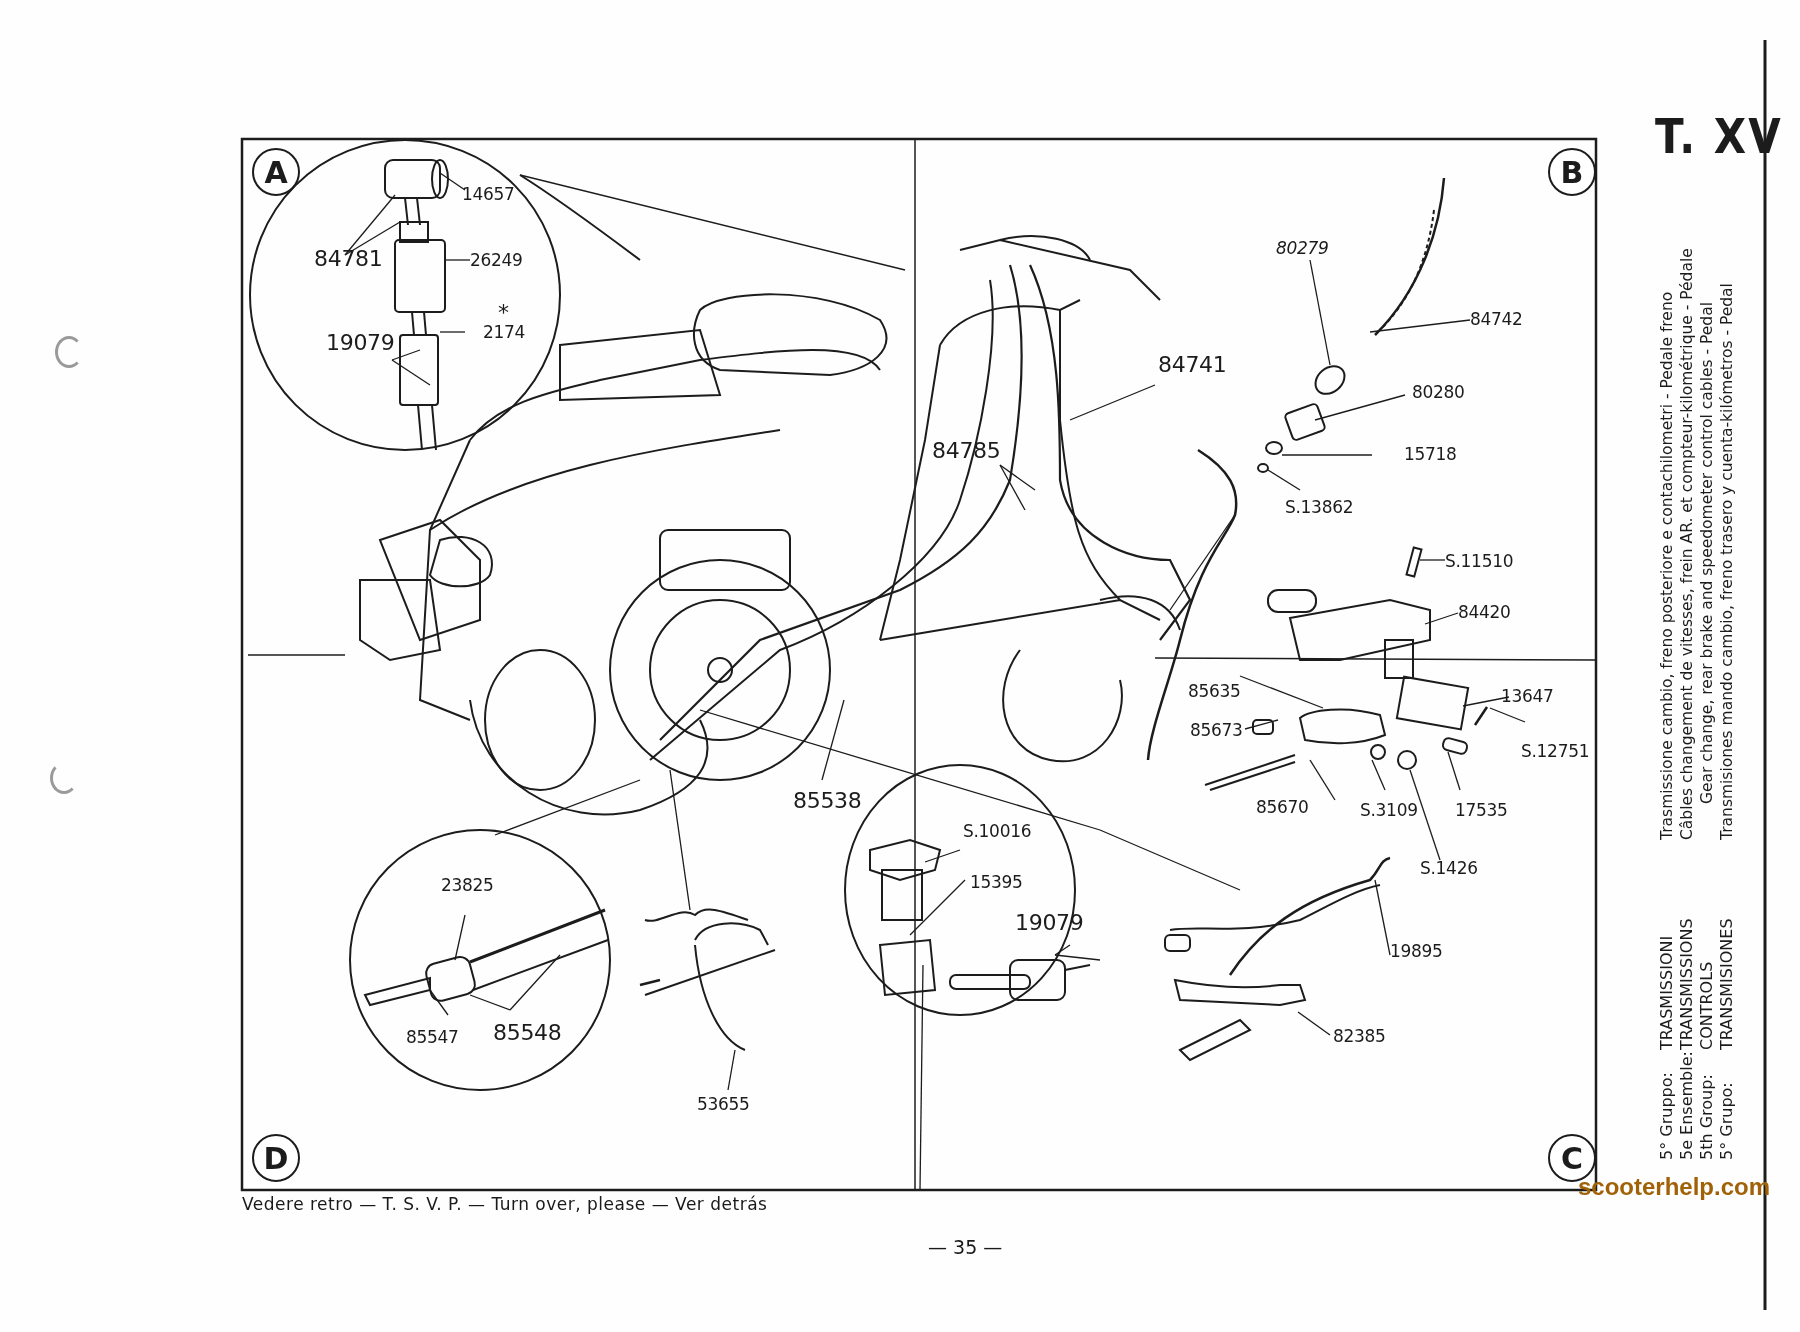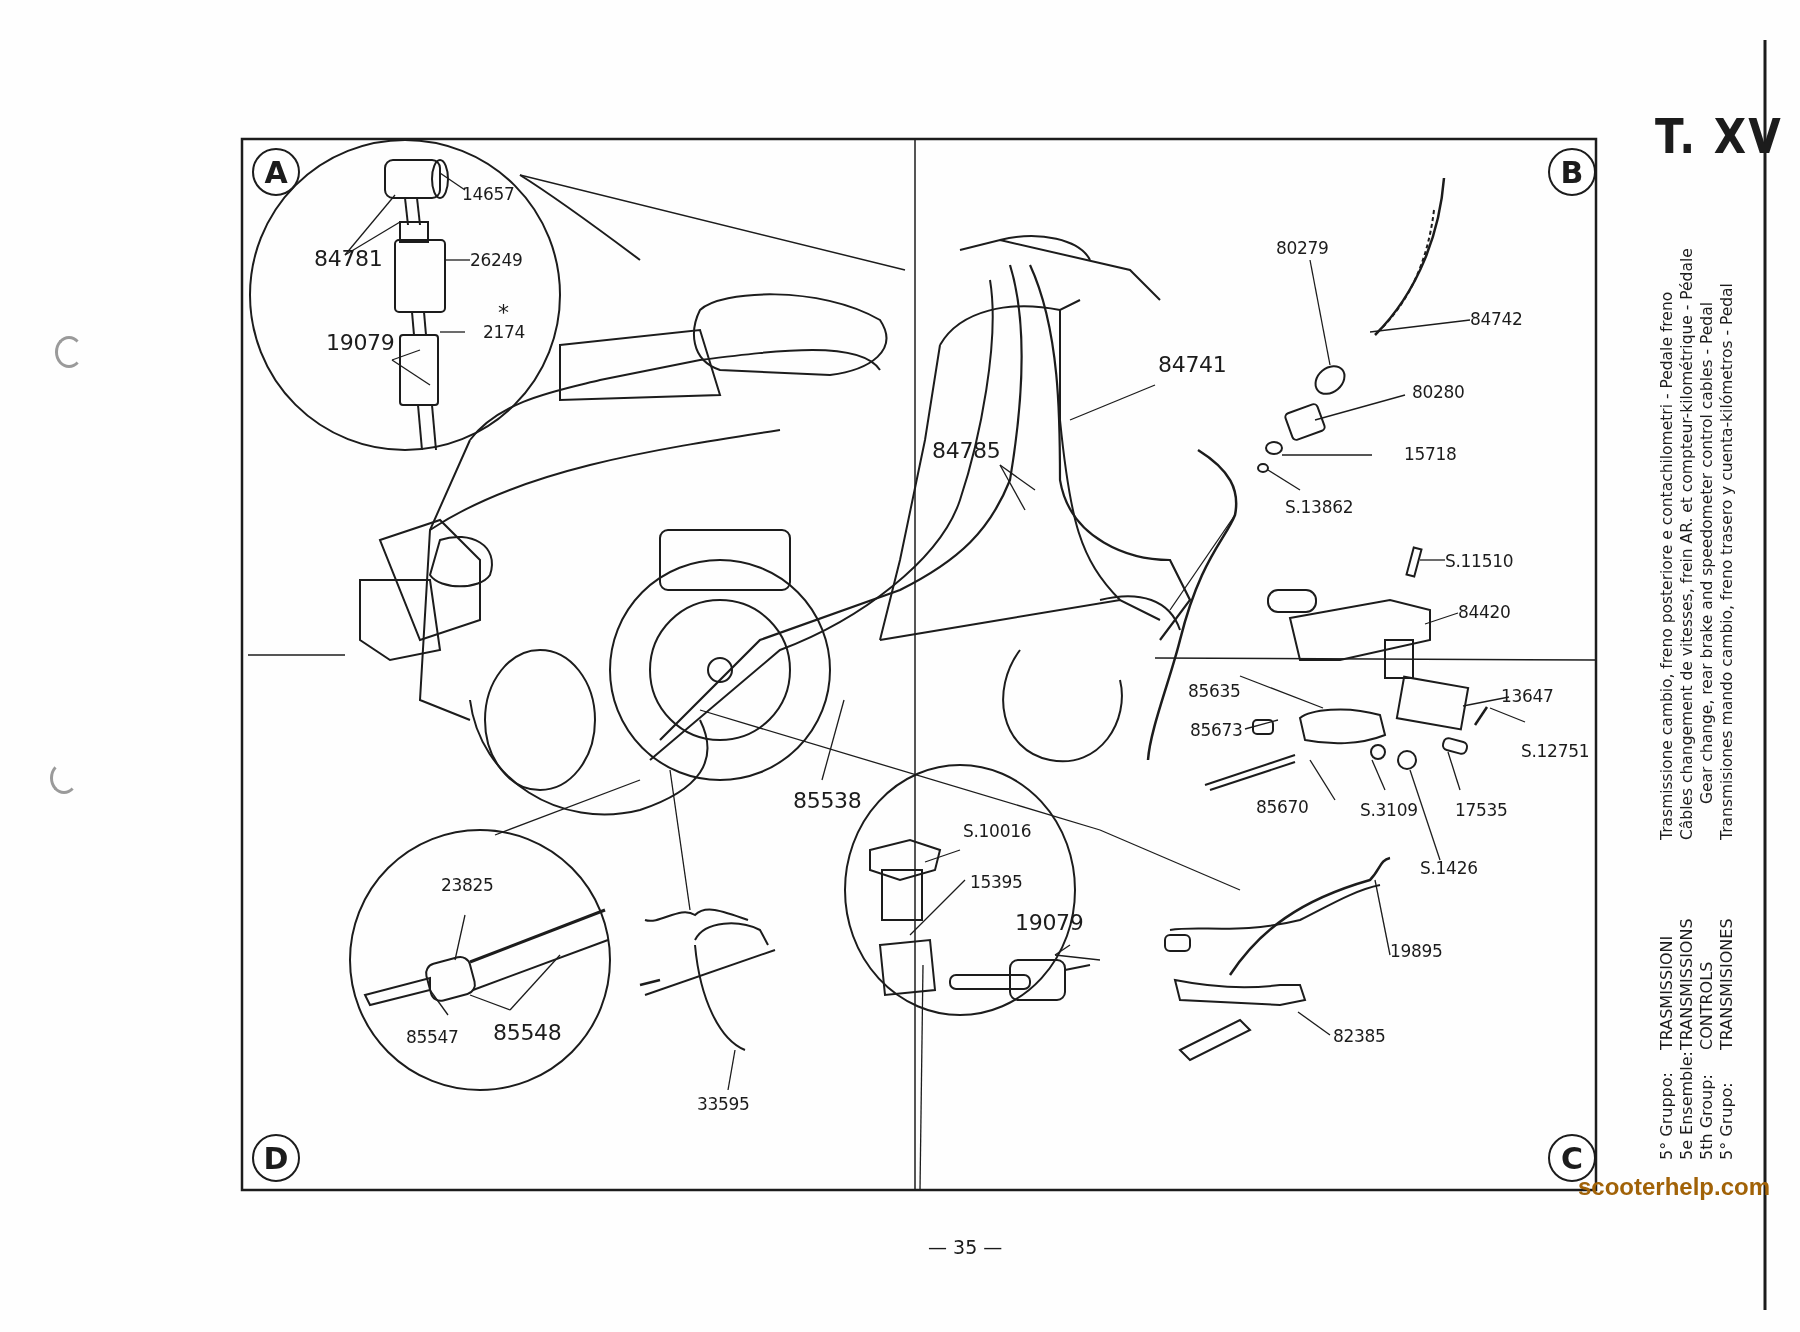--- a/index.html
+++ b/index.html
@@ -201,21 +201,21 @@
   <div class="corner" style="left:1548px;top:1134px;">C</div>
   <div class="corner" style="left:252px;top:1134px;">D</div>
 
   <span class="lbl" style="left:462px;top:184px;">14657</span>
   <span class="lbl big" style="left:314px;top:246px;">84781</span>
   <span class="lbl" style="left:470px;top:250px;">26249</span>
   <span class="lbl big" style="left:498px;top:300px;">*</span>
   <span class="lbl" style="left:483px;top:322px;">2174</span>
   <span class="lbl big" style="left:326px;top:330px;">19079</span>
 
-  <span class="lbl" style="left:1276px;top:238px;">80279</span>
+  <span class="lbl" style="left:1276px;top:238px;font-style:italic;">80279</span>
   <span class="lbl" style="left:1470px;top:309px;">84742</span>
   <span class="lbl big" style="left:1158px;top:352px;">84741</span>
   <span class="lbl" style="left:1412px;top:382px;">80280</span>
   <span class="lbl" style="left:1404px;top:444px;">15718</span>
   <span class="lbl big" style="left:932px;top:438px;">84785</span>
   <span class="lbl" style="left:1285px;top:497px;">S.13862</span>
   <span class="lbl" style="left:1445px;top:551px;">S.11510</span>
   <span class="lbl" style="left:1458px;top:602px;">84420</span>
 
   <span class="lbl" style="left:1188px;top:665px;margin-top:16px;">85635</span>
@@ -229,36 +229,37 @@
   <span class="lbl" style="left:1420px;top:858px;">S.1426</span>
   <span class="lbl" style="left:963px;top:821px;">S.10016</span>
   <span class="lbl" style="left:970px;top:872px;">15395</span>
   <span class="lbl big" style="left:1015px;top:910px;">19079</span>
   <span class="lbl" style="left:1390px;top:941px;">19895</span>
   <span class="lbl" style="left:1333px;top:1026px;">82385</span>
 
   <span class="lbl" style="left:441px;top:875px;">23825</span>
   <span class="lbl" style="left:406px;top:1027px;">85547</span>
   <span class="lbl big" style="left:493px;top:1020px;">85548</span>
-  <span class="lbl" style="left:697px;top:1094px;">33595</span>
+  <span class="lbl" style="left:697px;top:1094px;">53655</span>
 
   <div id="plate">T. XV</div>
 
   <div class="vtext" style="left:1657px;top:840px;font-size:15.5px;line-height:20px;">
     <div>Trasmissione cambio, freno posteriore e contachilometri - Pedale freno</div>
     <div>Câbles changement de vitesses, frein AR. et compteur-kilométrique - Pédale</div>
     <div style="padding-left:36px;">Gear change, rear brake and speedometer control cables - Pedal</div>
     <div>Transmisiones mando cambio, freno trasero y cuenta-kilómetros - Pedal</div>
   </div>
 
   <div class="vtext" style="left:1657px;top:1160px;font-size:16px;line-height:20px;">
     <div><span style="display:inline-block;width:110px;">5° Gruppo:</span><span>TRASMISSIONI</span></div>
     <div><span style="display:inline-block;width:110px;">5e Ensemble:</span><span>TRANSMISSIONS</span></div>
     <div><span style="display:inline-block;width:110px;">5th Group:</span><span>CONTROLS</span></div>
     <div><span style="display:inline-block;width:110px;">5° Grupo:</span><span>TRANSMISIONES</span></div>
   </div>
 
+  <div id="footer-note">Vedere retro — T. S. V. P. — Turn over, please — Ver detrás</div>
   <div id="page-num">— 35 —</div>
   <div id="watermark">scooterhelp.com</div>
 
   <div class="punch" style="left:55px;top:336px;"></div>
   <div class="punch" style="left:50px;top:762px;border-top-color:transparent;"></div>
 </div>
 
 </body></html>

